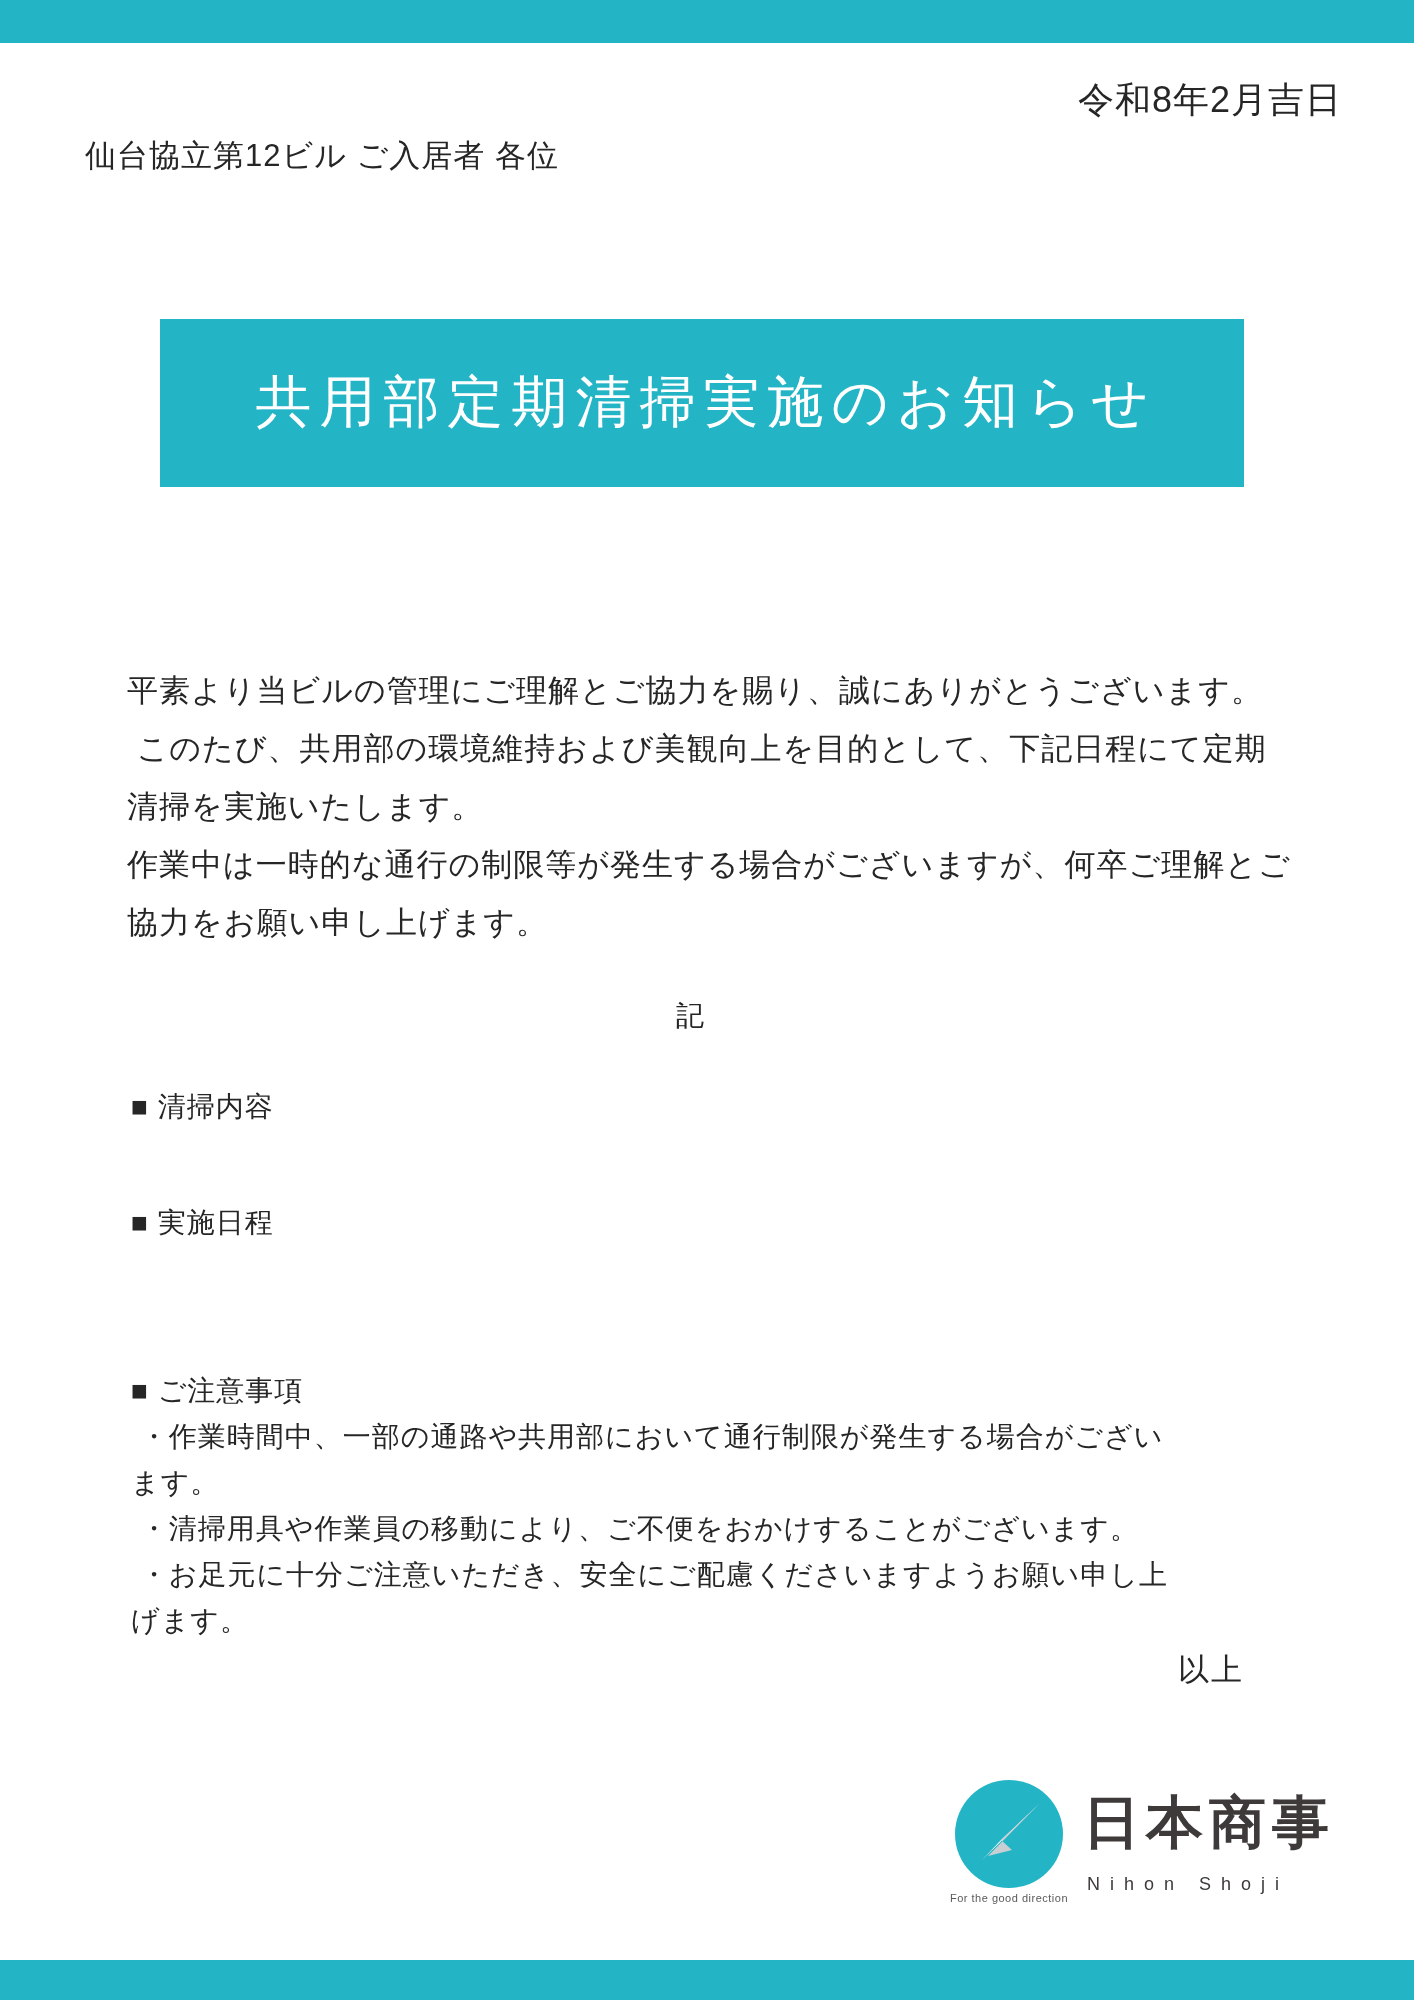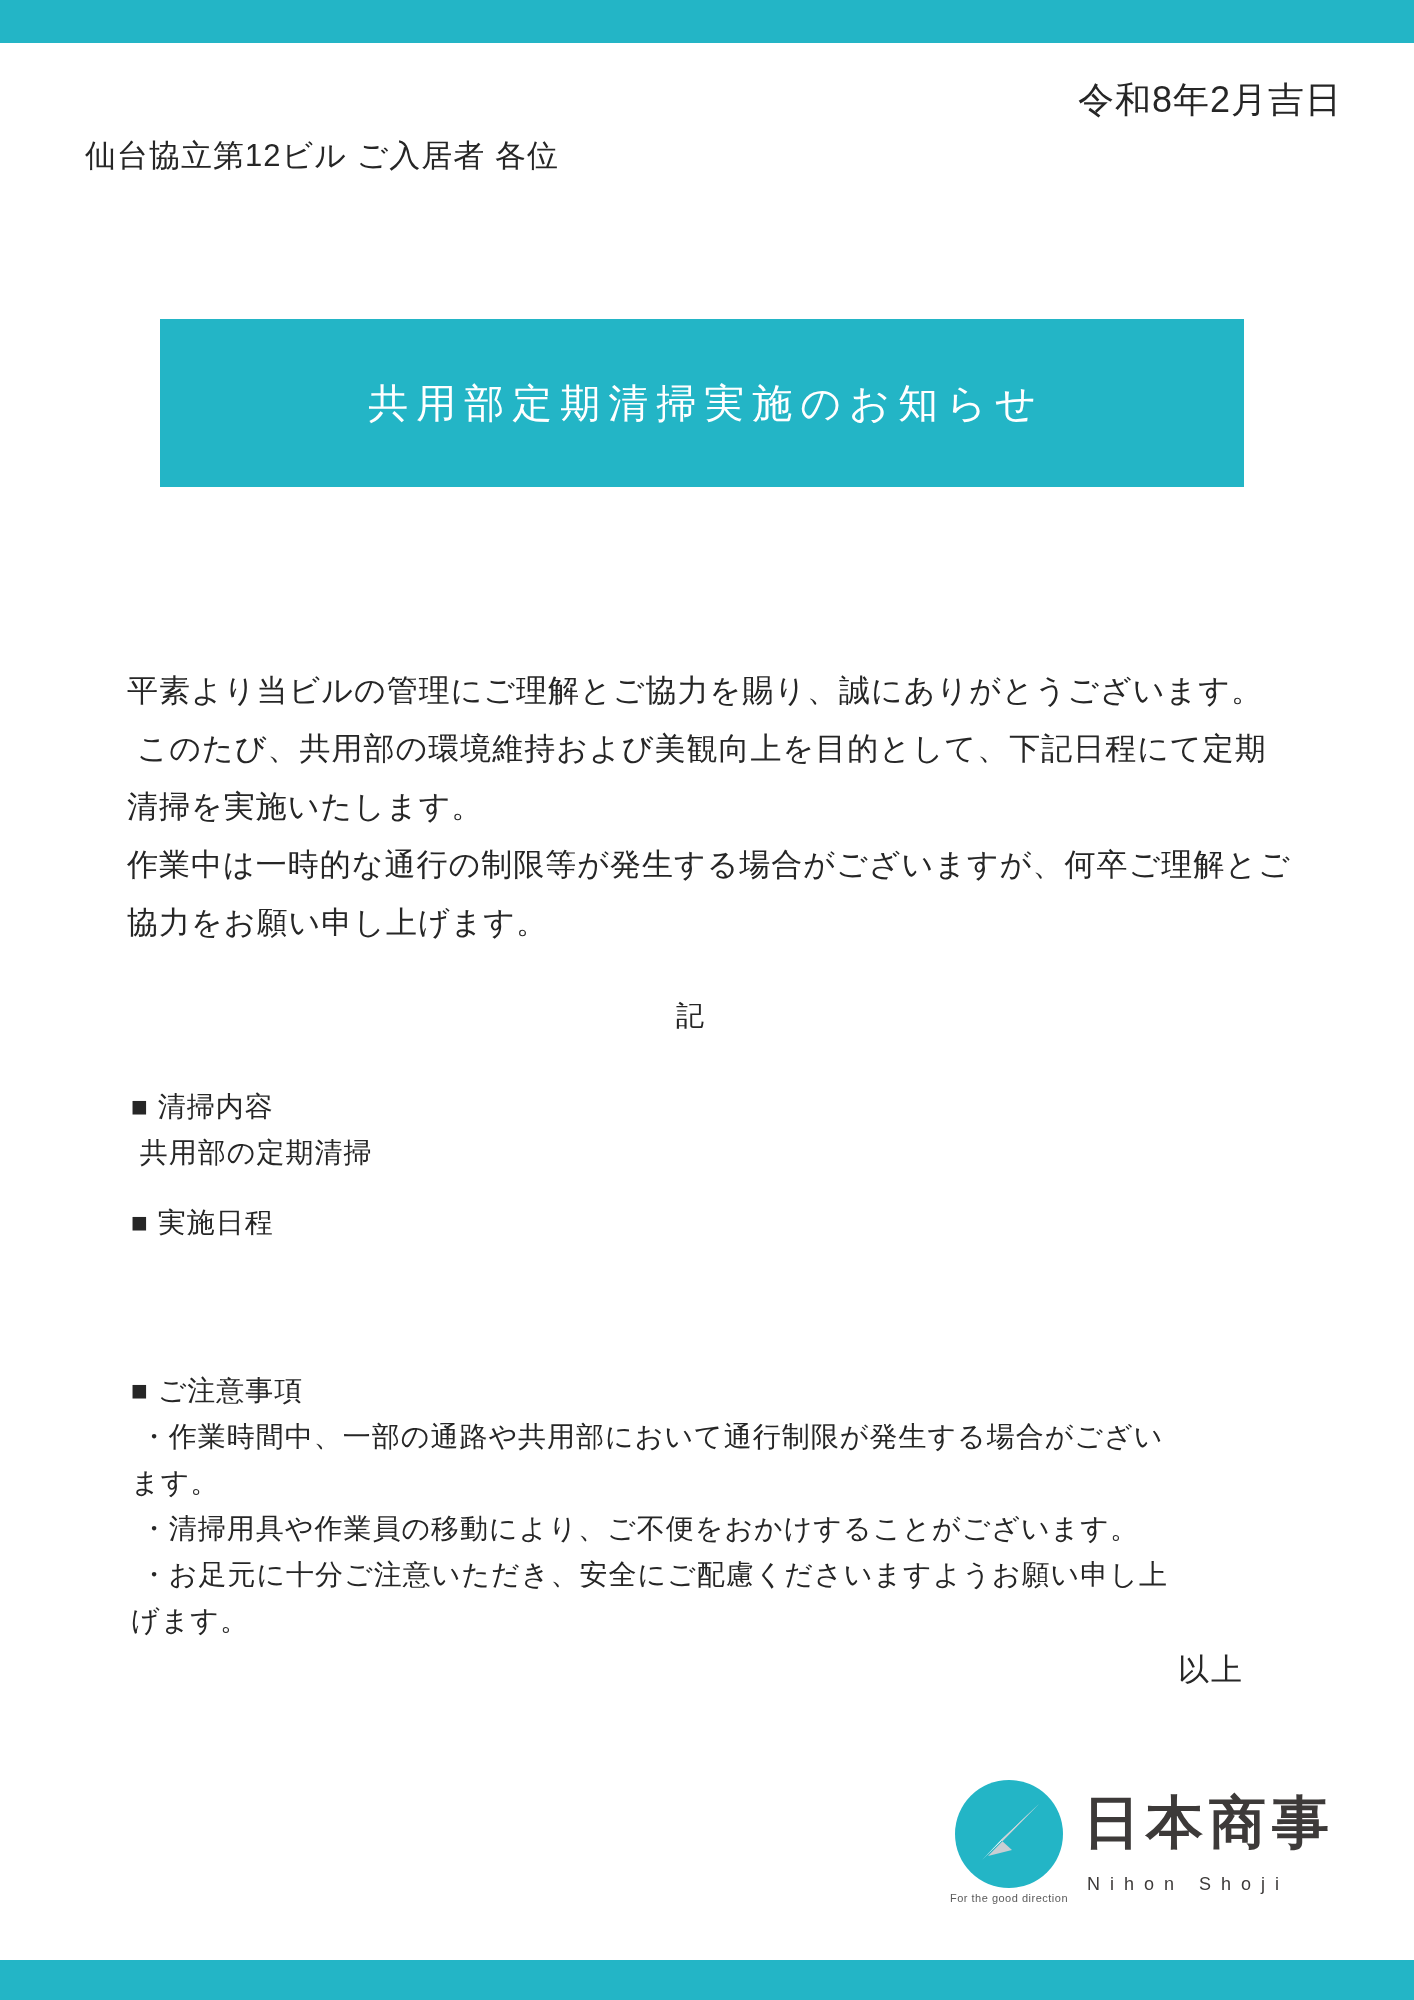--- a/index.html
+++ b/index.html
@@ -34,21 +34,21 @@
     position:absolute;top:136px;left:85px;
     font-size:31px;line-height:40px;letter-spacing:1px;
   }
   .title-banner{
     position:absolute;left:160px;top:319px;width:1084px;height:168px;
     background:var(--accent);
     display:flex;align-items:center;justify-content:center;
   }
   .title-banner .title-text{
     color:#ffffff;
-    font-size:40px;
+    font-size:56px;
     letter-spacing:8px;
     font-weight:400;
     white-space:nowrap;
     text-indent:8px;
   }
   .intro-paragraph{
     position:absolute;left:127px;top:662px;width:1270px;
     font-size:31px;line-height:58px;letter-spacing:1px;
     white-space:pre-wrap;
   }
@@ -123,21 +123,20 @@
 <div class="intro-paragraph">平素より当ビルの管理にご理解とご協力を賜り、誠にありがとうございます。
  このたび、共用部の環境維持および美観向上を目的として、下記日程にて定期
 清掃を実施いたします。
 作業中は一時的な通行の制限等が発生する場合がございますが、何卒ご理解とご
 協力をお願い申し上げます。</div>
 
 <div class="ki-marker">記</div>
 
 <div class="section section-1">
   <span class="section-heading">■ 清掃内容</span>
-  <div class="section-body"> 共用部の定期清掃</div>
 </div>
 
 <div class="section section-2">
   <span class="section-heading">■ 実施日程</span>
 </div>
 
 <div class="section section-3">
   <span class="section-heading">■ ご注意事項</span>
   <div class="section-body"> ・作業時間中、一部の通路や共用部において通行制限が発生する場合がござい
 ます。

